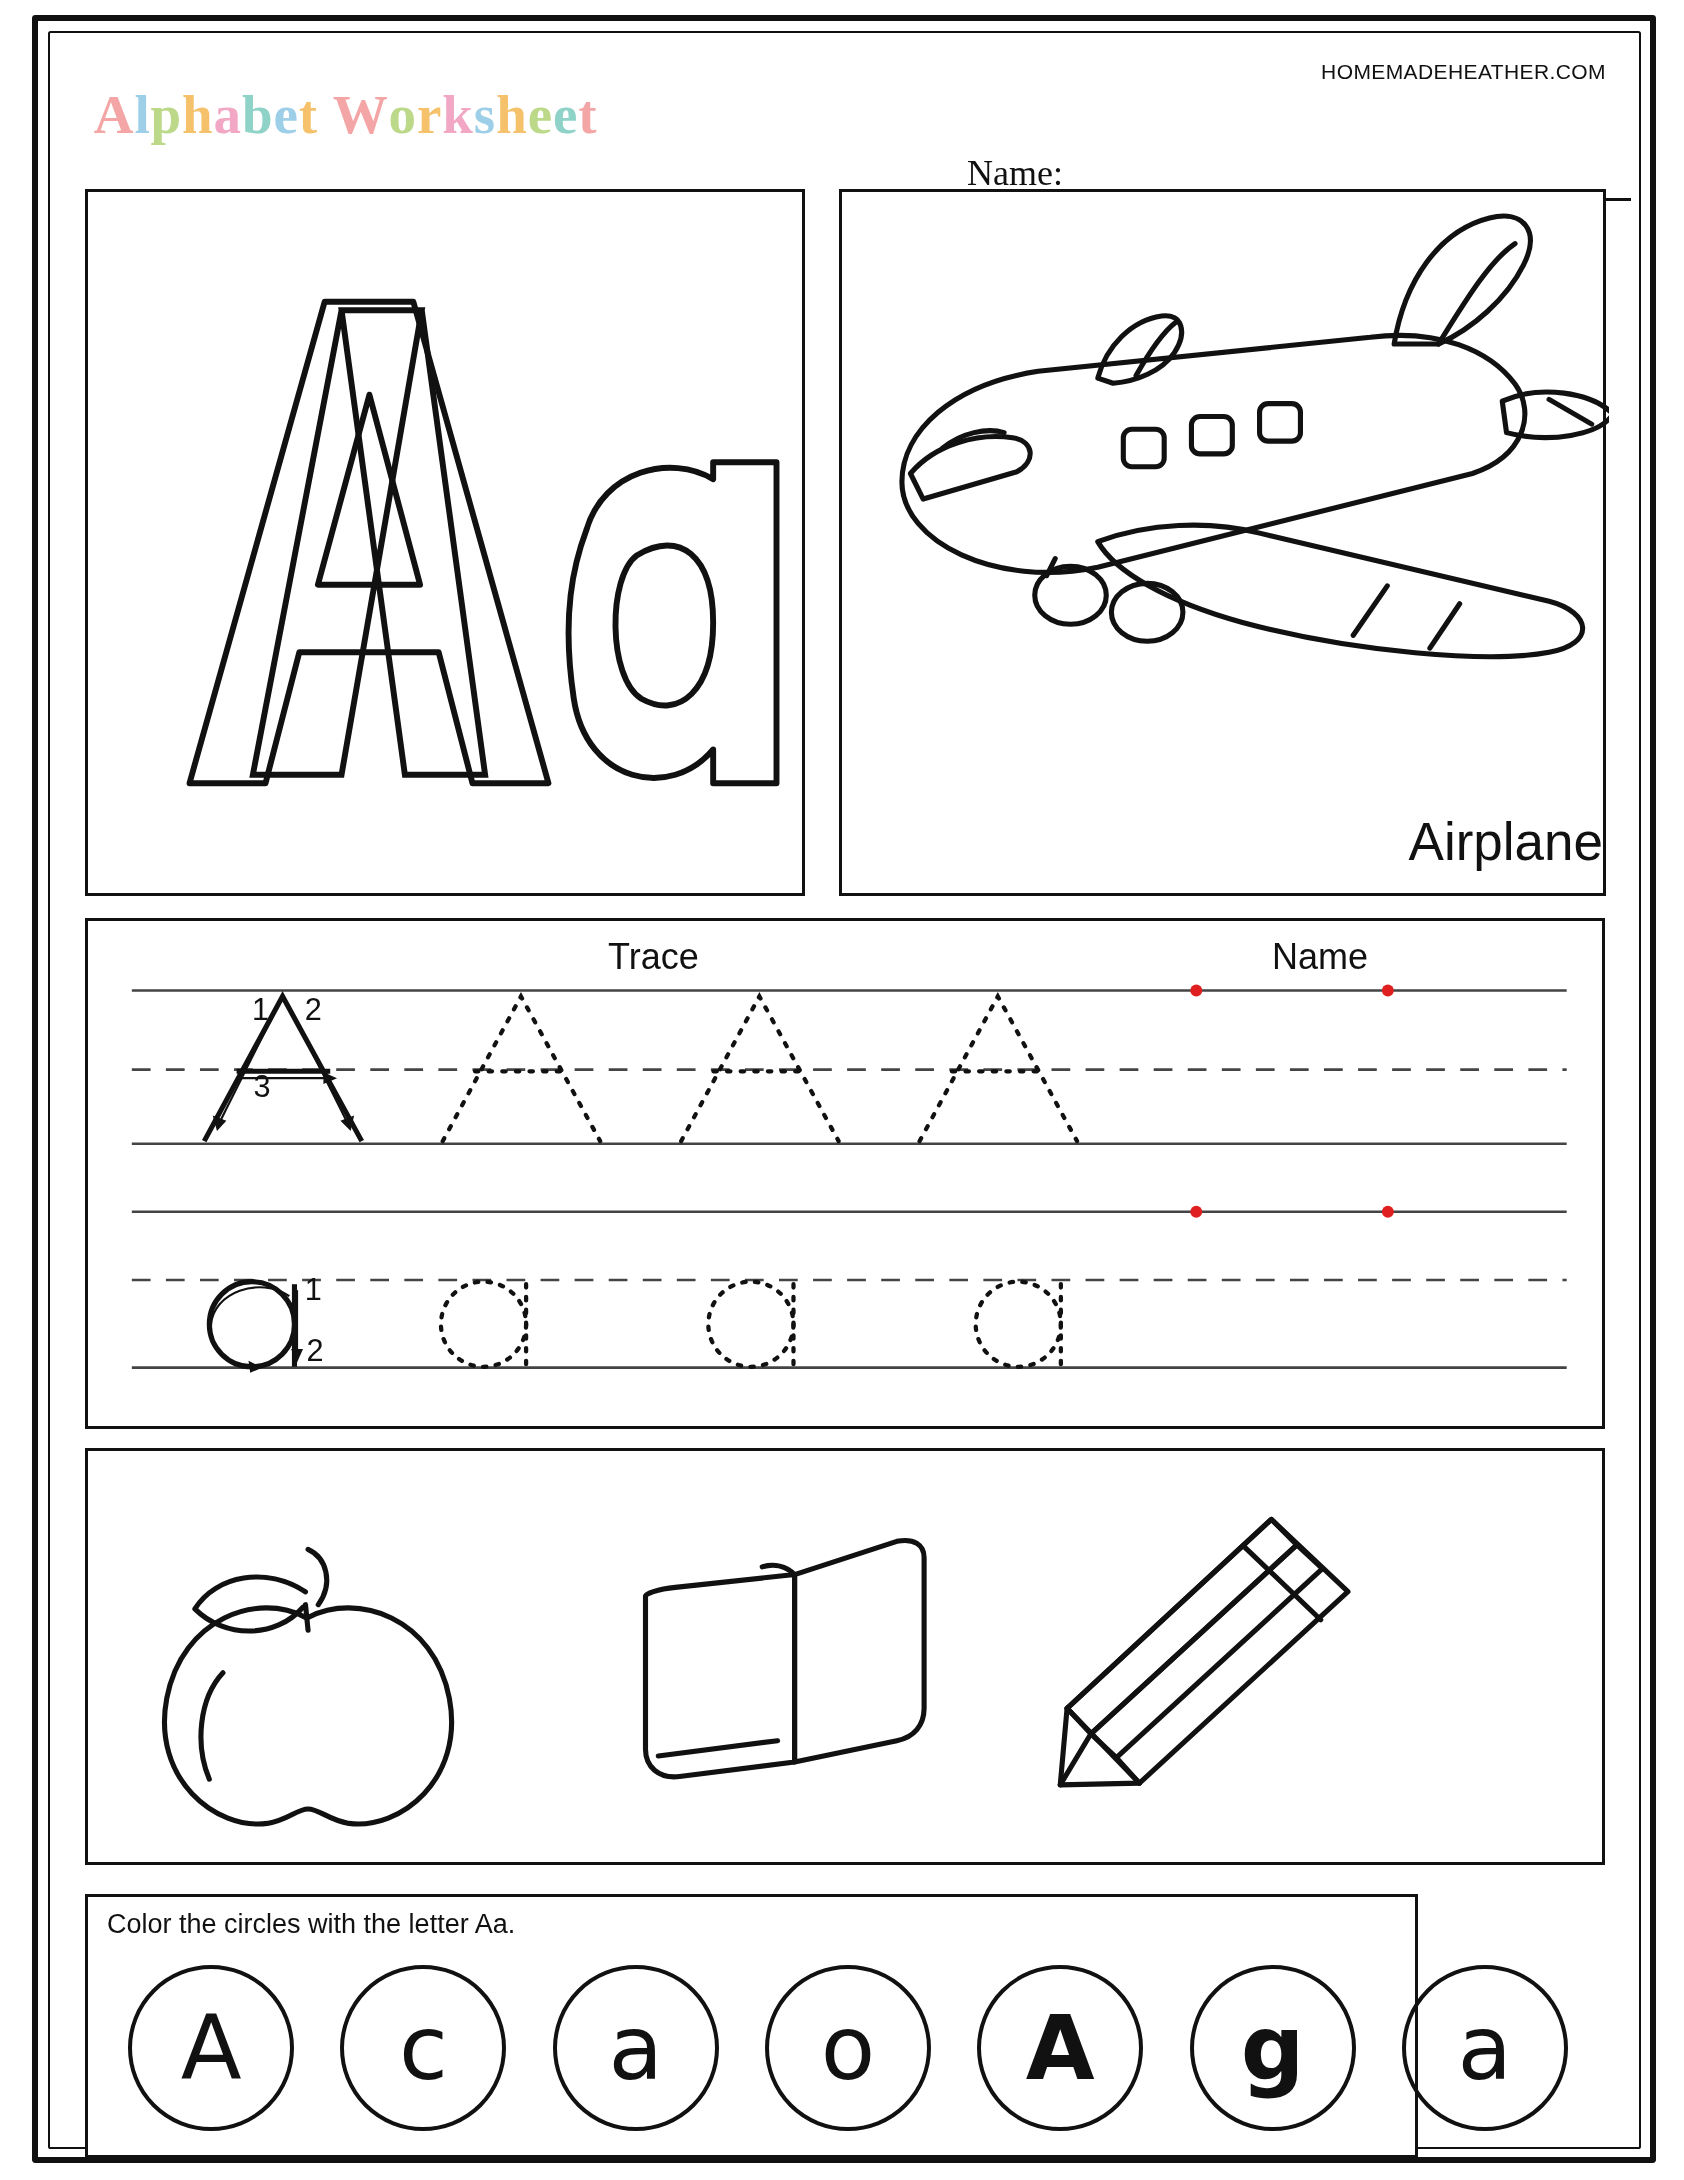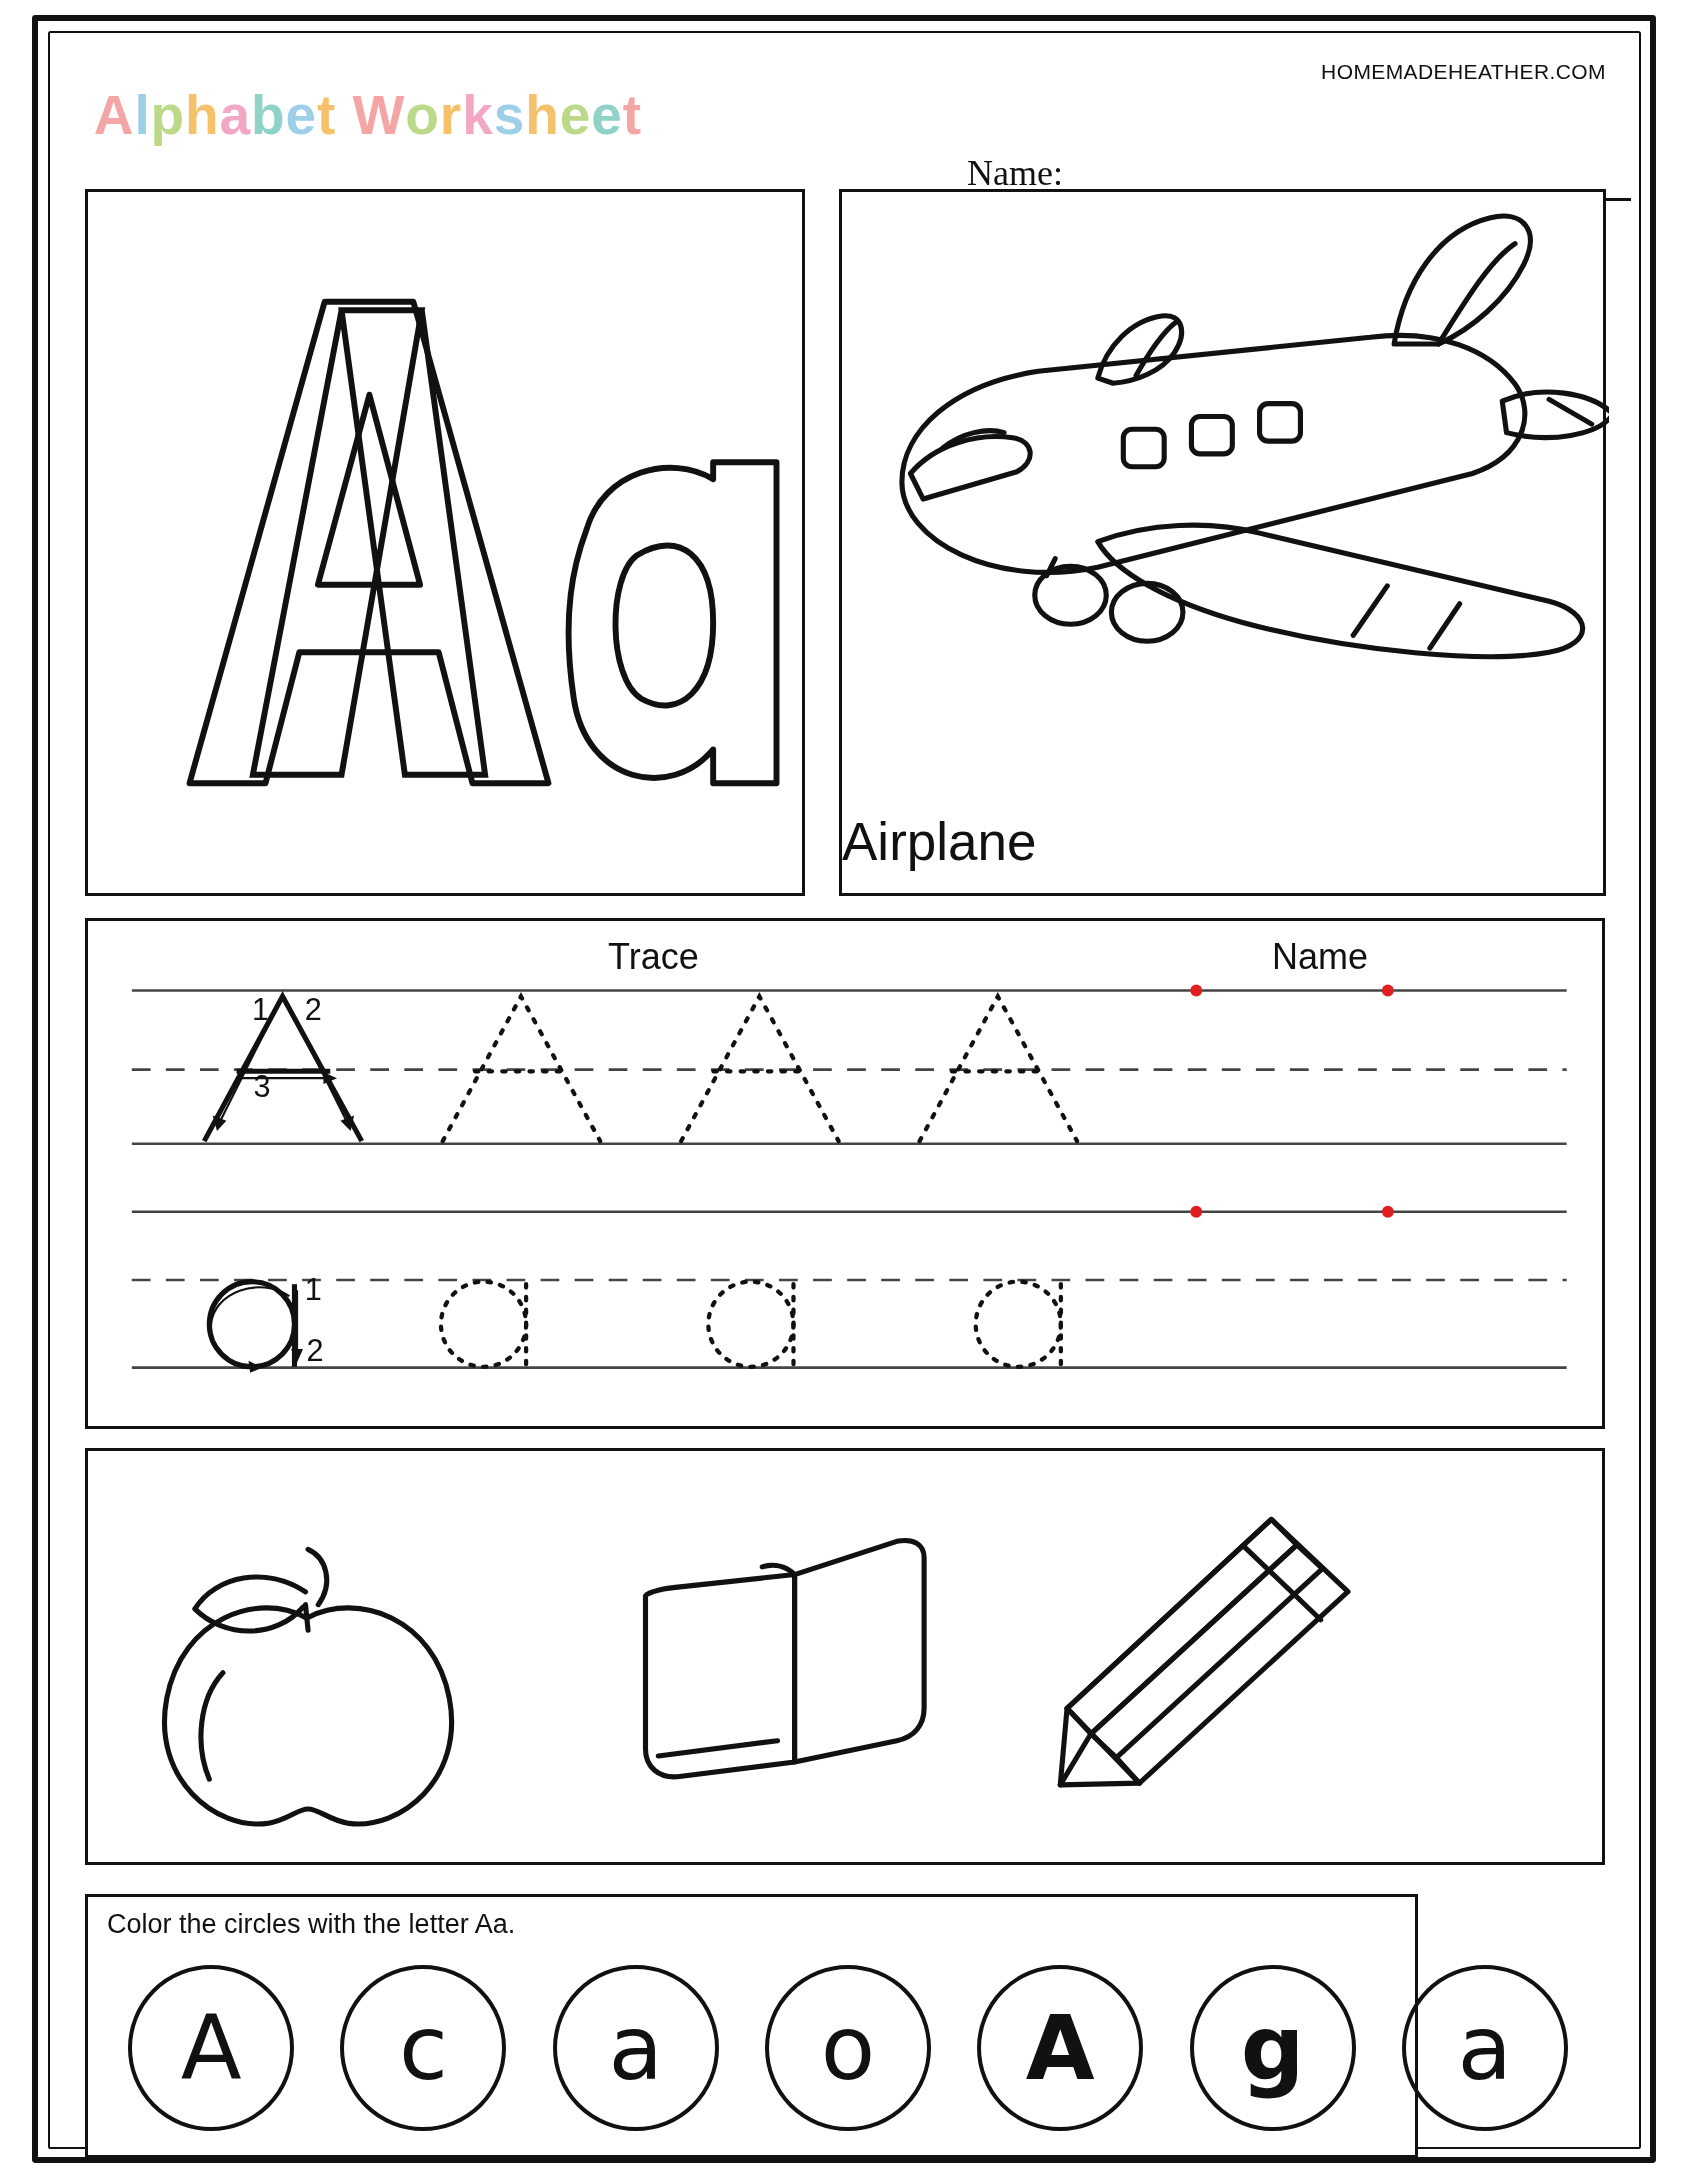--- a/index.html
+++ b/index.html
@@ -53,21 +53,21 @@
     position: absolute;
     right: 0; top: 8.5px;
     font-family: "Liberation Sans", sans-serif;
     font-size: 21px;
     letter-spacing: 0.4px;
     color: #111;
   }
   .title {
     position: absolute;
     left: 12.8px; top: 32px;
-    font-family: Liberation Sans, sans-serif;
+    font-family: Liberation Serif, serif;
     font-size: 55px;
     font-weight: bold;
     letter-spacing: 0.9px;
     white-space: nowrap;
   }
   .title span { display: inline-block; }
   .name-label {
     position: absolute;
     left: 886px; top: 101px;
     font-family: Liberation Serif, serif;
@@ -99,21 +99,21 @@
 
   .outline-letters {
     position: absolute;
     left: 0; top: 0; width: 100%; height: 100%;
   }
 
   .word-label {
     position: absolute;
     bottom: 21px;
     left: 0; width: 100%;
-    text-align: left;
+    text-align: right;
     font-family: "Liberation Sans", sans-serif;
     font-size: 53px;
     color: #111;
   }
 
   
   .trace-label {
     position: absolute;
     font-family: "Liberation Sans", sans-serif;
     font-size: 36px;

